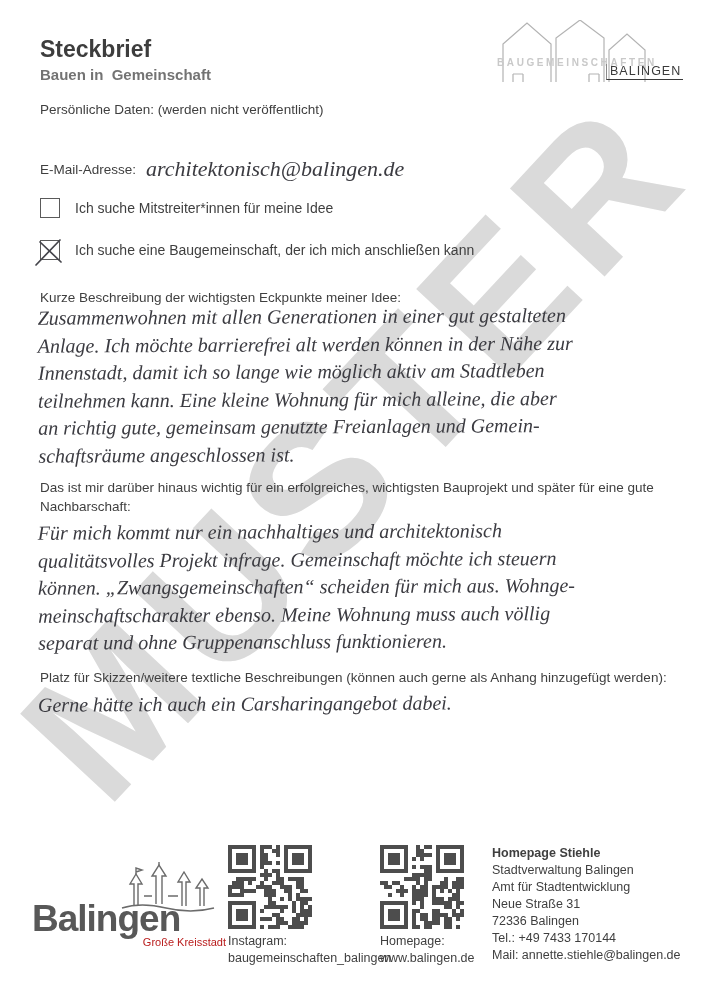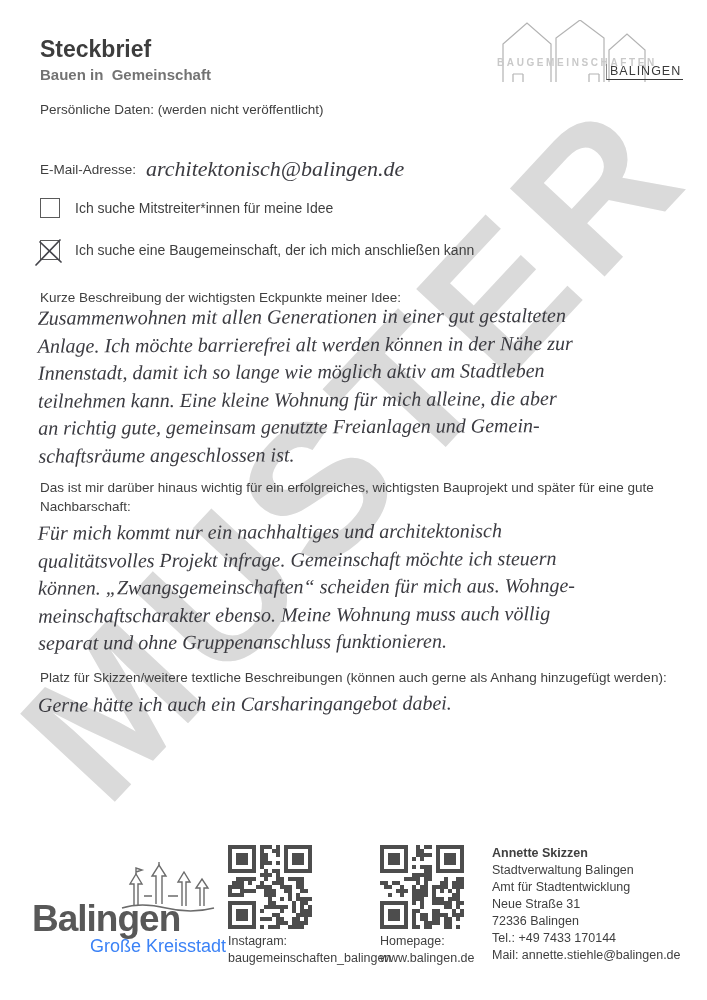--- a/index.html
+++ b/index.html
@@ -45,21 +45,21 @@
   
   .cbrow{position:absolute;left:40px;display:flex;align-items:center;}
   .cbbox{position:relative;width:18px;height:18px;border:1.5px solid #5a5a5a;margin-right:15px;flex:0 0 auto;}
   .cbbox svg{position:absolute;left:-6px;top:-3px;display:none;}
   .cbrow.checked .cbbox svg{display:block;}
   .cblabel{font-size:14px;color:#3f3f3f;}
   
   .citylogo{position:absolute;left:28px;top:860px;width:200px;height:100px;}
   .citylogo .castle{position:absolute;left:88px;top:2px;}
   .cityname{position:absolute;left:4px;top:38px;font-size:37px;font-weight:bold;color:#585858;letter-spacing:-1px;}
-  .citytag{position:absolute;left:0;top:76px;width:198px;text-align:right;font-size:18px;color:#3b82f6;}
+  .citytag{position:absolute;left:0;top:76px;width:198px;text-align:right;font-size:11px;color:#b91c1c;}
   .qr{position:absolute;width:84px;height:84px;top:845px;}
   .qr-caption{position:absolute;top:933px;font-size:12.5px;line-height:16.5px;color:#3f3f3f;white-space:pre-line;}
   .contact{position:absolute;left:492px;top:845px;font-size:12.5px;line-height:17px;color:#3f3f3f;}
   .contact .cname{font-weight:bold;}
   .contact .clines{white-space:pre-line;}
 </style>
 </head>
 <body>
 
 <div class="page">
@@ -442,21 +442,21 @@
           <rect x="60" y="4" width="20" height="20" fill="#fff"></rect>
           <rect x="64" y="8" width="12" height="12" fill="#4d4d4d"></rect>
           <rect x="0" y="56" width="28" height="28" fill="#4d4d4d"></rect>
           <rect x="4" y="60" width="20" height="20" fill="#fff"></rect>
           <rect x="8" y="64" width="12" height="12" fill="#4d4d4d"></rect>
         </svg></div>
     <div class="qr-caption" style="left:380px;">Homepage:
 www.balingen.de</div>
 
     <div class="contact">
-      <div class="cname">Annette Skizzen</div>
+      <div class="cname">Homepage Stiehle</div>
       <div class="clines">Stadtverwaltung Balingen
 Amt für Stadtentwicklung
 Neue Straße 31
 72336 Balingen
 Tel.: +49 7433 170144
 Mail: annette.stiehle@balingen.de</div>
     </div>
 
   </div>
 </div>

